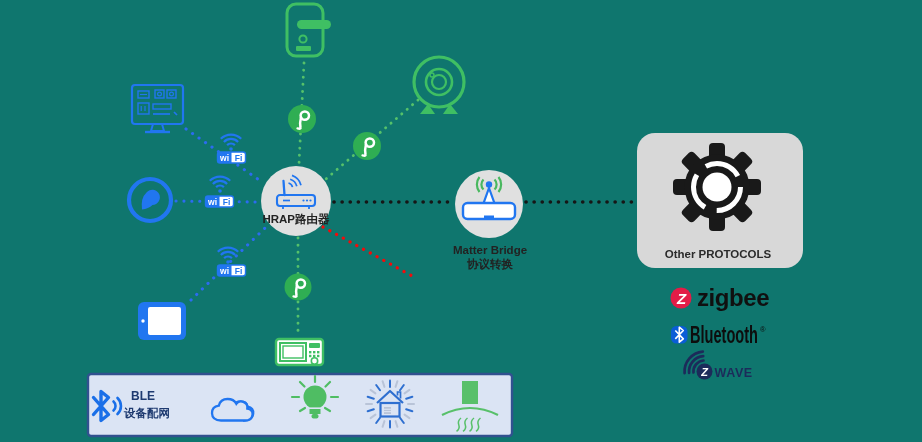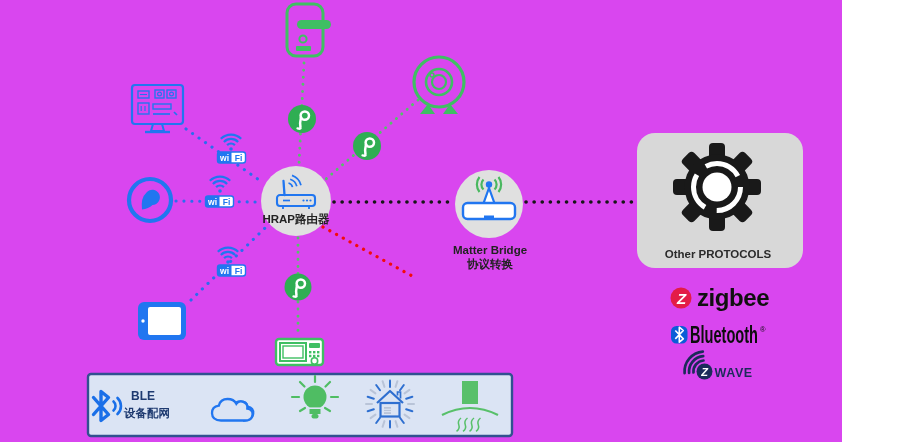--- a/index.html
+++ b/index.html
@@ -1,16 +1,16 @@
 <!DOCTYPE html>
 <html><head>
 <meta charset="utf-8">
 <style>
 html,body{margin:0;padding:0}
-.stage{position:relative;width:842px;height:442px;background:#d946ef;overflow:hidden;font-family:"Liberation Sans",sans-serif}
+.stage{position:relative;width:922px;height:442px;background:#0f766e;overflow:hidden;font-family:"Liberation Sans",sans-serif}
 .stage svg{position:absolute;left:0;top:0}
 text{font-family:"Liberation Sans","DejaVu Sans",sans-serif}
 .dot-blue{stroke:#2b6cf0;stroke-width:3.1;stroke-dasharray:0.1 7.8;stroke-linecap:round;fill:none}
 .dot-green{stroke:#55c16a;stroke-width:2.9;stroke-dasharray:0.1 7;stroke-linecap:round;fill:none}
 .dot-black{stroke:#161616;stroke-width:3.6;stroke-dasharray:0.1 8;stroke-linecap:round;fill:none}
 .dot-red{stroke:#f30b0b;stroke-width:3.2;stroke-dasharray:0.1 7.6;stroke-linecap:round;fill:none}
 .node-lbl{font-size:11.5px;font-weight:700;fill:#222}
 </style>
 </head>
 <body>

